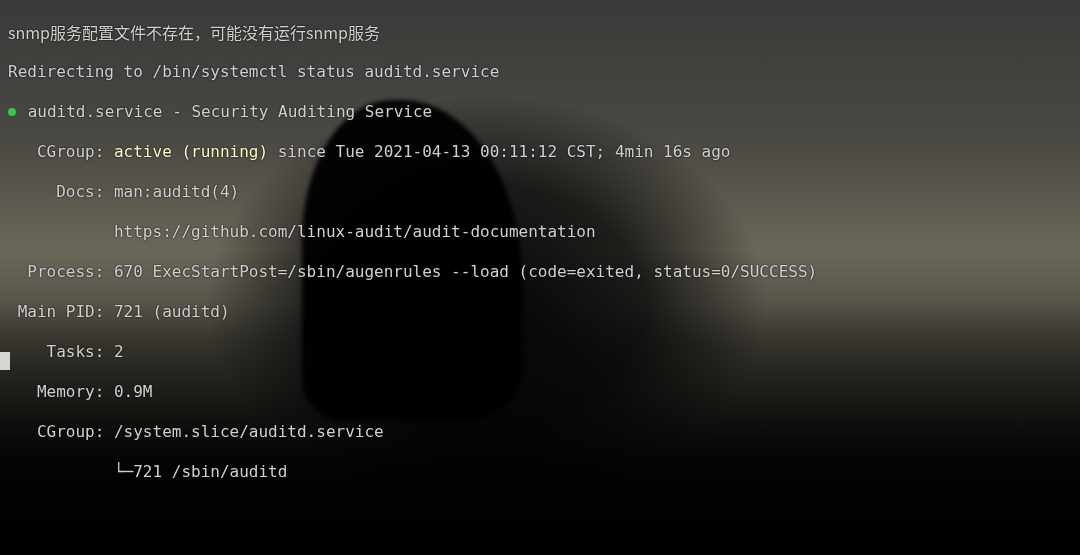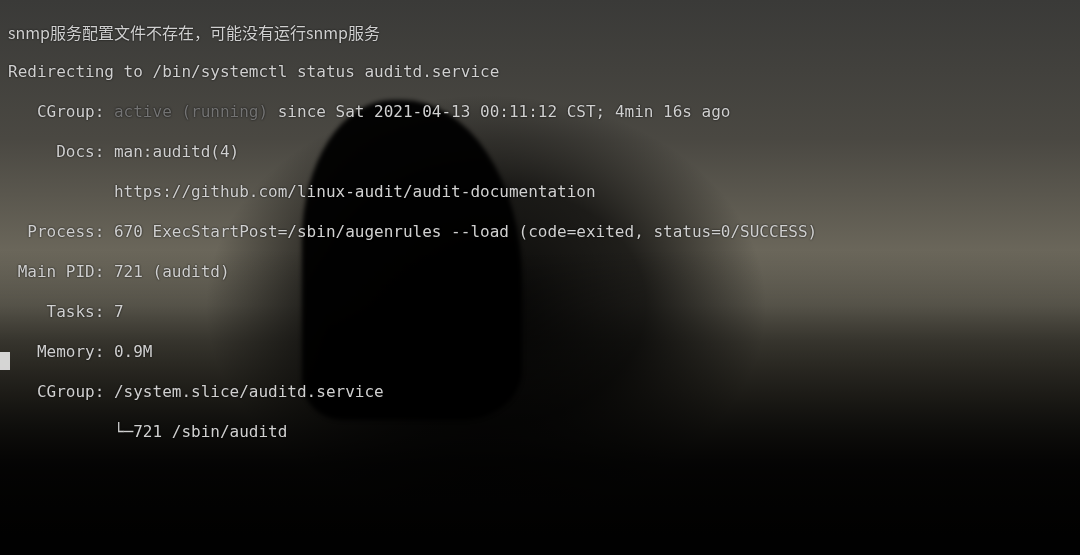--- a/index.html
+++ b/index.html
@@ -58,21 +58,21 @@
   .dot {
     display: inline-block;
     width: 8px;
     height: 8px;
     border-radius: 50%;
     background: #2ecc40;
     margin-right: 2px;
     position: relative;
     top: -1px;
   }
-  .hl-green { color: #737373; }
+  .hl-green { color: #fef9c3; }
   .chinese { font-family: "Noto Sans CJK SC", "Microsoft YaHei", sans-serif; }
   .left-cursor {
     position: absolute;
     left: 0;
     top: 352px;
     width: 10px;
     height: 18px;
     background: #e8e8e8;
     opacity: 0.9;
     z-index: 2;
@@ -80,26 +80,27 @@
 </style>
 </head>
 <body>
 
 <div class="bg"></div>
 <div class="left-cursor"></div>
 
 <div class="term">
 <span class="row chinese">snmp服务配置文件不存在，可能没有运行snmp服务</span>
 <span class="row">Redirecting to /bin/systemctl status auditd.service</span>
-<span class="row"><span>   CGroup: </span><span class="hl-green">active (running)</span><span> since Sat 2021-04-13 00:11:12 CST; 4min 16s ago</span></span>
+<span class="row"><span class="dot"></span><span> auditd.service - Security Auditing Service</span></span>
+<span class="row"><span>   CGroup: </span><span class="hl-green">active (running)</span><span> since Tue 2021-04-13 00:11:12 CST; 4min 16s ago</span></span>
 <span class="row">     Docs: man:auditd(4)</span>
 <span class="row">           https://github.com/linux-audit/audit-documentation</span>
 <span class="row">  Process: 670 ExecStartPost=/sbin/augenrules --load (code=exited, status=0/SUCCESS)</span>
 <span class="row"> Main PID: 721 (auditd)</span>
-<span class="row">    Tasks: 7</span>
+<span class="row">    Tasks: 2</span>
 <span class="row">   Memory: 0.9M</span>
 <span class="row">   CGroup: /system.slice/auditd.service</span>
 <span class="row">           └─721 /sbin/auditd</span>
 
 
 
 
 
 
 

